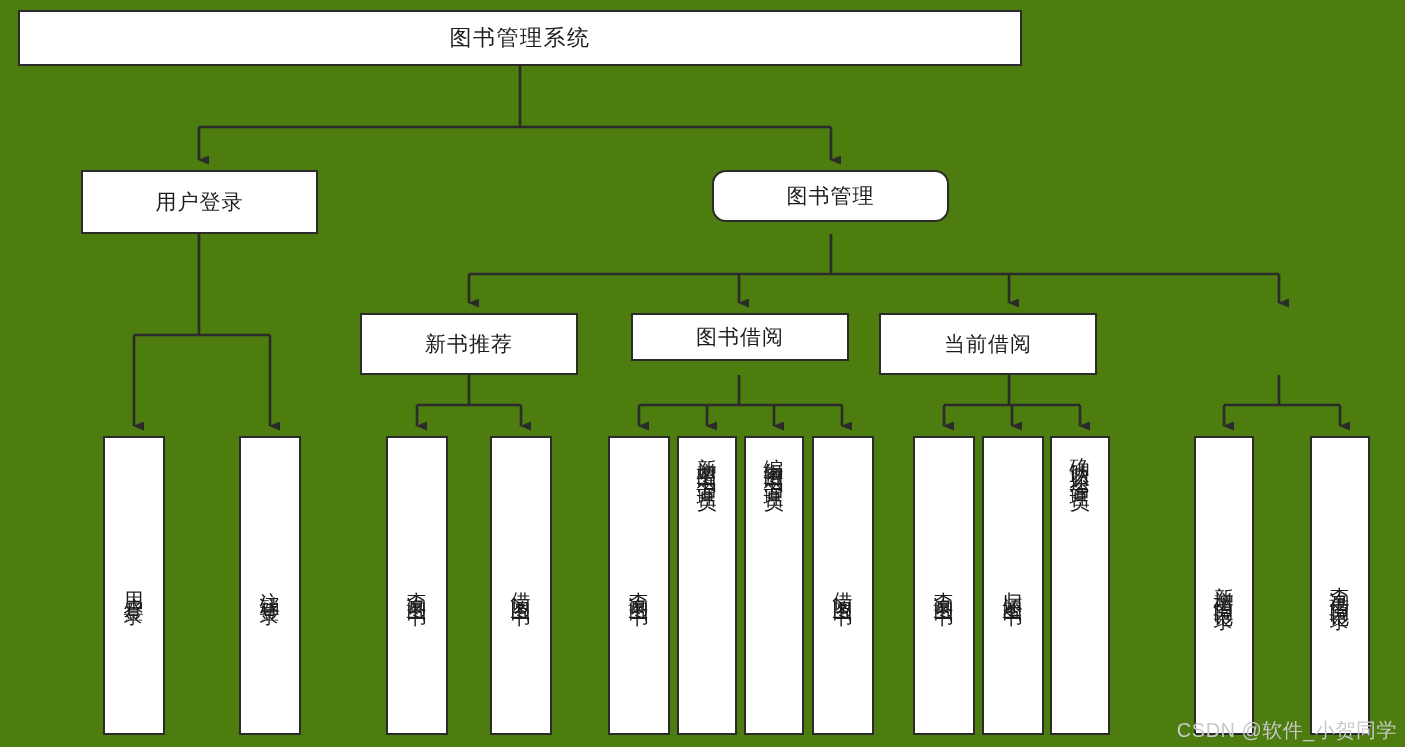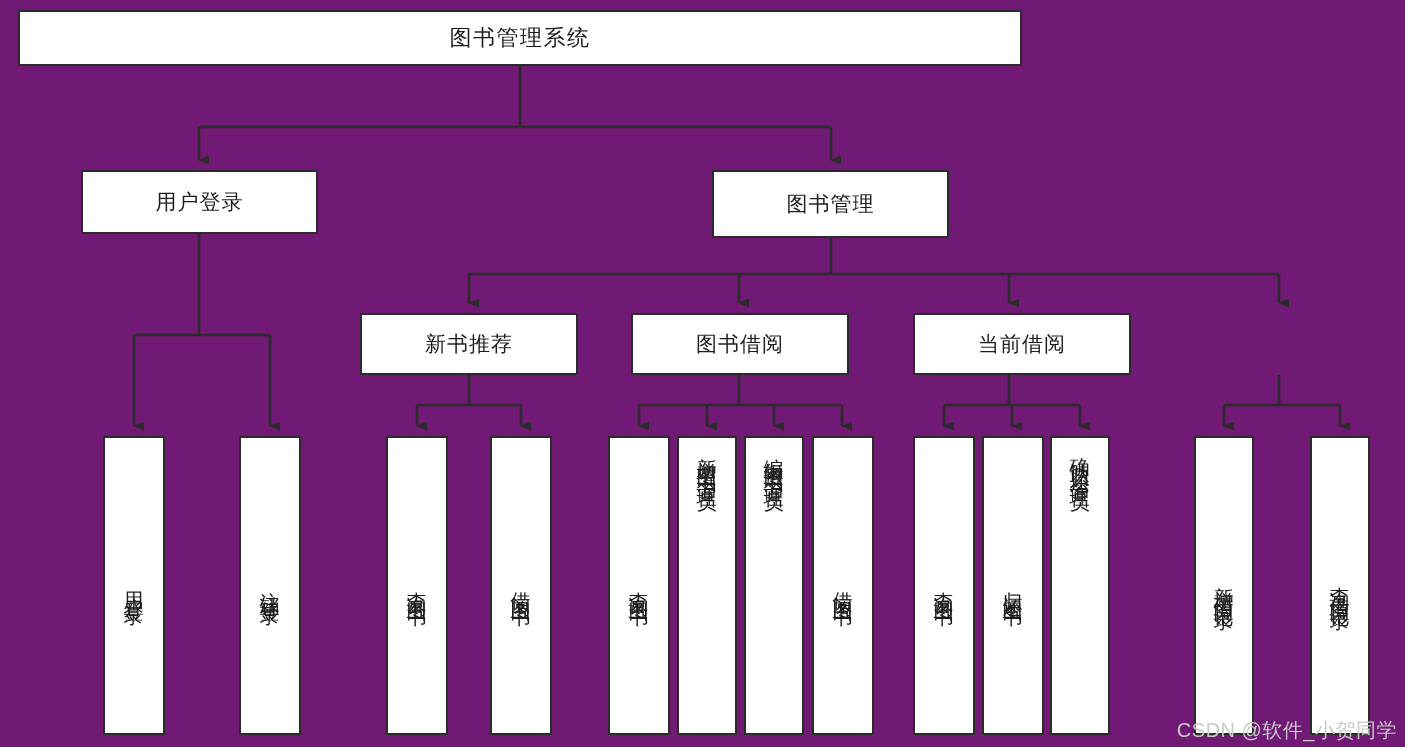--- a/index.html
+++ b/index.html
@@ -7,21 +7,21 @@
     padding: 0;
     background: #ffffff;
   }
   body {
     font-family: "Liberation Sans", "DejaVu Sans", sans-serif;
   }
   #diagram-root {
     position: relative;
     width: 1405px;
     height: 747px;
-    background: #701a75;
+    background: #4d7c0f;
     overflow: hidden;
   }
   #connector-layer {
     position: absolute;
     left: 0;
     top: 0;
     width: 1405px;
     height: 747px;
     pointer-events: none;
   }
@@ -130,33 +130,33 @@
   </svg>
 
   <div class="node horiz title-node" style="left:18px; top:10px; width:1004px; height:56px;">
     <span>图书管理系统</span>
   </div>
 
   <div class="node horiz" style="left:81px; top:170px; width:237px; height:64px;">
     <span>用户登录</span>
   </div>
 
-  <div class="node horiz" style="left:712px; top:170px; width:237px; height:68px;">
+  <div class="node horiz" style="left:712px; top:170px; width:237px; height:52px;border-radius:14px;">
     <span>图书管理</span>
   </div>
 
   <div class="node horiz" style="left:360px; top:313px; width:218px; height:62px;">
     <span>新书推荐</span>
   </div>
 
-  <div class="node horiz" style="left:631px; top:313px; width:218px; height:62px;">
+  <div class="node horiz" style="left:631px; top:313px; width:218px; height:48px;">
     <span>图书借阅</span>
   </div>
 
-  <div class="node horiz" style="left:913px; top:313px; width:218px; height:62px;">
+  <div class="node horiz" style="left:879px; top:313px; width:218px; height:62px;">
     <span>当前借阅</span>
   </div>
 
 
   <div class="node leaf centered" style="left:103px; top:436px; width:62px; height:299px;">
     <span class="vtext">用户登录</span>
   </div>
 
   <div class="node leaf centered" style="left:239px; top:436px; width:62px; height:299px;">
     <span class="vtext">注销登录</span>

